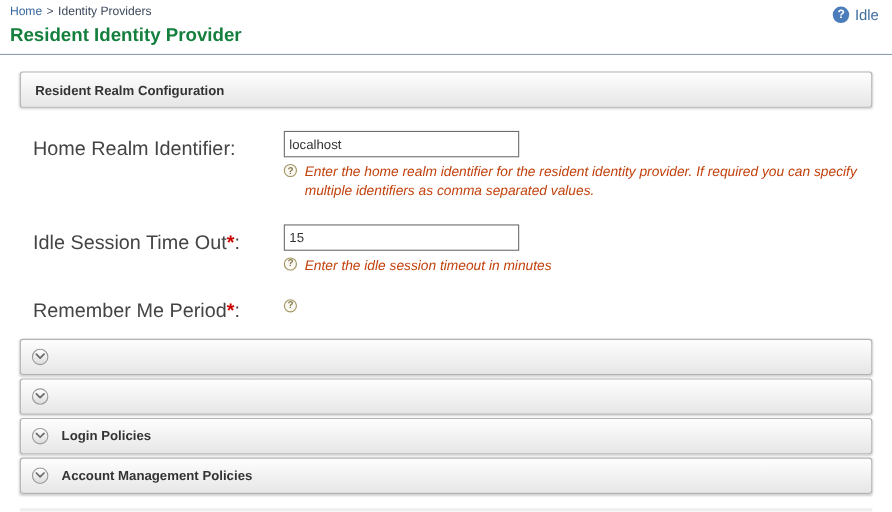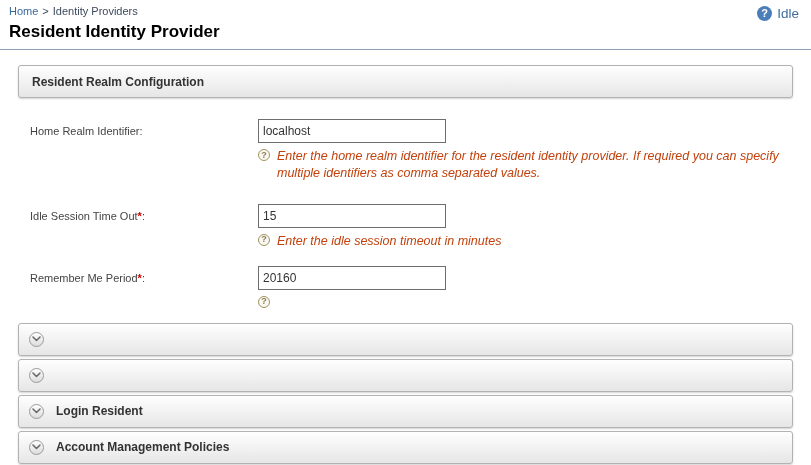--- a/index.html
+++ b/index.html
@@ -26,21 +26,21 @@
     background: #4a7dba; color: #ffffff;
     font-size: 11px; font-weight: bold;
     display: inline-flex; align-items: center; justify-content: center;
     line-height: 1;
   }
 
   
   .page-title {
     margin: 4px 0 0 9px;
     font-size: 17px; font-weight: bold;
-    color: #000000;
+    color: #15803d;
   }
   .title-rule {
     border: none; border-top: 1px solid #8fa0b4;
     margin-top: 7px; width: 100%;
   }
 
   
   .bar {
     margin: 0 18px;
     height: 33px;
@@ -51,26 +51,26 @@
     display: flex; align-items: center;
     font-size: 12px; font-weight: bold; color: #333333;
   }
   .panel-header { margin-top: 15px; padding-left: 13px; }
 
   
   .form-area { margin: 21px 18px 0 18px; }
   .form-row { display: flex; align-items: flex-start; }
   .label-col {
     width: 240px; padding: 6px 0 0 12px;
-    font-size: 11px; color: #444444;
+    font-size: 18px; color: #444444;
   }
   .req { color: #cc0000; font-weight: bold; }
   .input-col { flex: 1; }
   .text-input {
-    width: 188px; height: 24px;
+    width: 214px; height: 24px;
     border: 1px solid #6e6e6e;
     background: #ffffff;
     font-family: "Liberation Sans", "DejaVu Sans", sans-serif;
     font-size: 12px; color: #333333;
     padding: 2px 4px;
     border-radius: 0;
     outline: none;
   }
   .hint-row {
     display: flex; align-items: flex-start; gap: 7px;
@@ -173,21 +173,20 @@
     </div>
   </div>
 
   <div class="spacer-md"></div>
 
   <div class="form-row">
     <div class="label-col">
       <span>Remember Me Period</span><span class="req">*</span><span>:</span>
     </div>
     <div class="input-col">
-      <input type="text" class="text-input" value="20160" style="">
       <div class="hint-row">
         <span class="hint-badge">?</span>
       </div>
     </div>
   </div>
 
 </div>
 
 <div class="sections">
   <div class="bar section-bar">
@@ -203,21 +202,21 @@
           <polyline points="1,1 4.5,4.5 8,1" fill="none" stroke="#6b6b6b" stroke-width="1.6" stroke-linecap="round" stroke-linejoin="round"></polyline>
         </svg>
     </span>
   </div>
   <div class="bar section-bar">
     <span class="chev">
       <svg width="9" height="6" viewBox="0 0 9 6">
           <polyline points="1,1 4.5,4.5 8,1" fill="none" stroke="#6b6b6b" stroke-width="1.6" stroke-linecap="round" stroke-linejoin="round"></polyline>
         </svg>
     </span>
-    <span>Login Resident</span>
+    <span>Login Policies</span>
   </div>
   <div class="bar section-bar">
     <span class="chev">
       <svg width="9" height="6" viewBox="0 0 9 6">
           <polyline points="1,1 4.5,4.5 8,1" fill="none" stroke="#6b6b6b" stroke-width="1.6" stroke-linecap="round" stroke-linejoin="round"></polyline>
         </svg>
     </span>
     <span>Account Management Policies</span>
   </div>
 </div>

